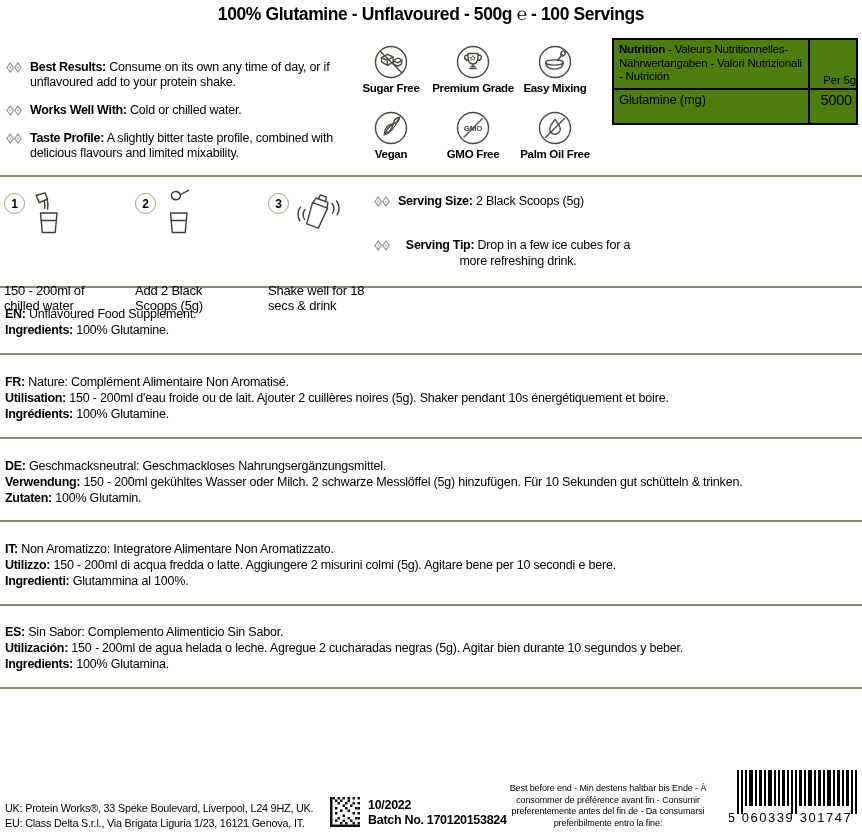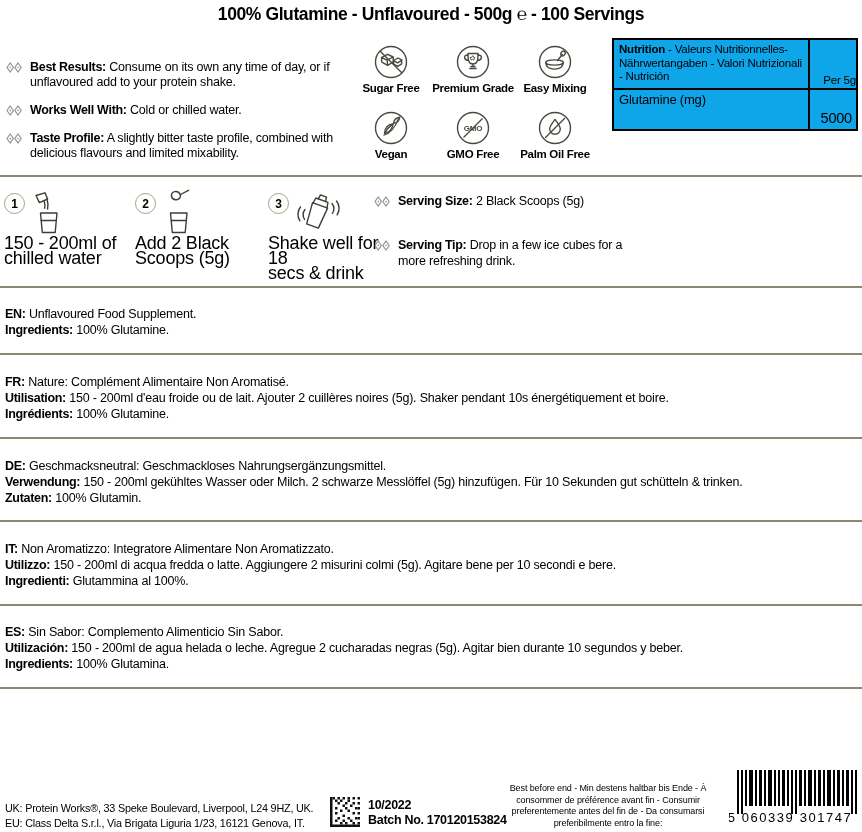--- a/index.html
+++ b/index.html
@@ -25,39 +25,39 @@
 
   
   .badges {
     position:absolute; left:350px; top:44px; width:246px;
     display:grid; grid-template-columns:repeat(3,82px); row-gap:16px; justify-items:center;
   }
   .badge { display:flex; flex-direction:column; align-items:center; }
   .badge-label { font-size:11.5px; font-weight:bold; letter-spacing:-0.3px; margin-top:2px; white-space:nowrap;text-align:right; }
 
   
-  .nutrition { position:absolute; left:612px; top:38px; width:246px; border:2.5px solid #000; background:#0ea5e9; }
+  .nutrition { position:absolute; left:612px; top:38px; width:246px; border:2.5px solid #000; background:#4d7c0f; }
   .n-head { display:flex; }
   .n-head-left { flex:1; padding:3px 5px 4px 5px; font-size:11.5px; line-height:13.5px; }
   .n-head-right { width:48px; border-left:2px solid #000; display:flex; align-items:flex-end; justify-content:flex-end; padding:2px 0; font-size:11.5px; }
   .n-row { display:flex; border-top:2px solid #000; }
   .n-name { flex:1; padding:2px 5px 16px 5px; font-size:13px; }
-  .n-val { width:48px; border-left:2px solid #000; text-align:right; padding:20px 4px 3px 0; font-size:14.5px; }
+  .n-val { width:48px; border-left:2px solid #000; text-align:right; padding:2px 4px 3px 0; font-size:14.5px; }
 
   .divider { position:absolute; left:0; width:862px; height:2px; background:#8b8773; }
 
   
   .step-num {
     position:absolute; width:21px; height:21px; border:1.5px solid #a89f85; border-radius:50%;
     display:flex; align-items:center; justify-content:center; font-size:12px; font-weight:bold; background:#fff;
   }
-  .step-text { position:absolute; font-size:18px; line-height:15px; width:115px; }
+  .step-text { position:absolute; font-size:13px; line-height:15px; width:115px;margin-top:47px; }
 
   .serving { position:absolute; left:374px; width:290px; }
-  .serving .bullet-text { font-size:12.5px; line-height:15.5px; }
+  .serving .bullet-text { font-size:12.5px; line-height:15.5px;text-align:center; }
 
   
   .lang { position:absolute; left:5px; width:852px; font-size:12.5px; line-height:16px; }
   .lang b { letter-spacing:-0.3px; }
 
   
   .addresses { position:absolute; left:5px; top:801px; font-size:10.8px; line-height:14.5px; }
   .batch { position:absolute; left:368px; top:798px; font-size:12.5px; font-weight:bold; line-height:15px; letter-spacing:-0.3px; }
   .best-before { position:absolute; left:500px; top:783px; width:216px; font-size:9px; line-height:11.5px; letter-spacing:-0.1px;text-align:center; }
   .datamatrix { position:absolute; left:330px; top:797px; }

